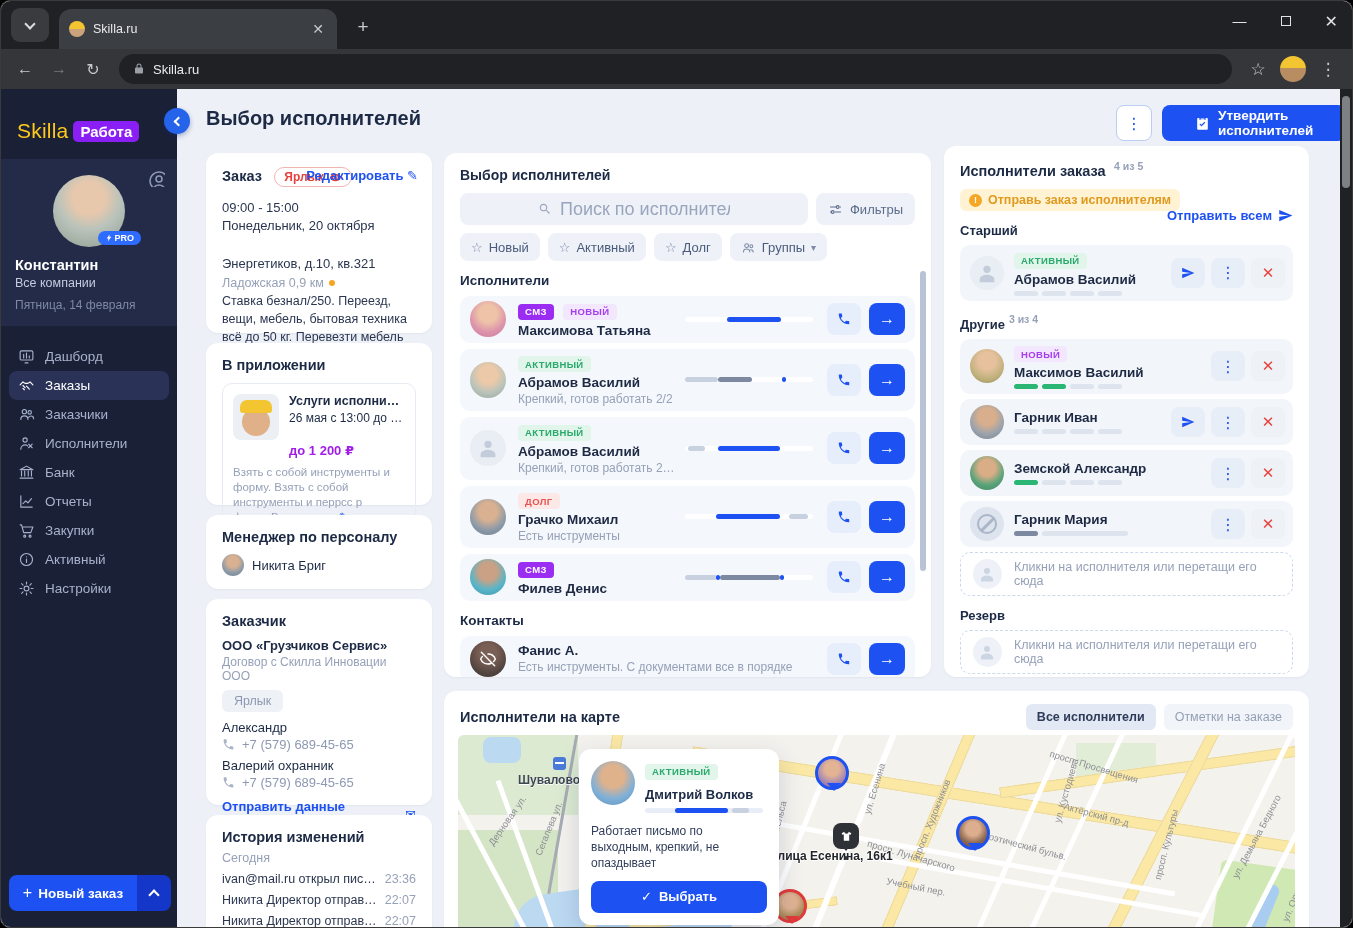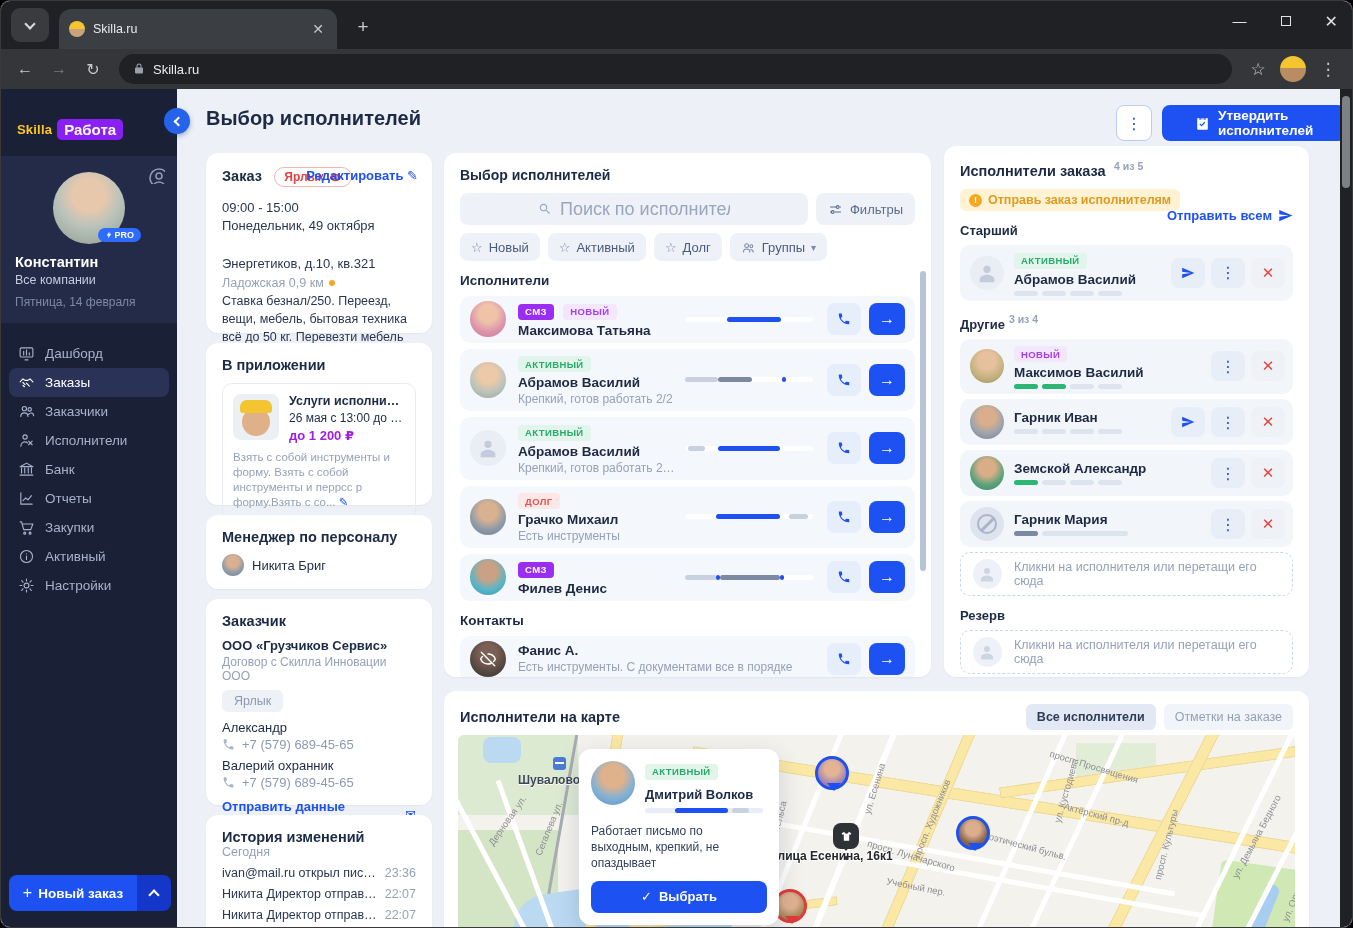--- a/index.html
+++ b/index.html
@@ -30,21 +30,21 @@
   .omni{flex:1;height:30px;background:#202124;border-radius:15px;display:flex;align-items:center;padding:0 14px;gap:8px;margin:0 4px}
   .omni-txt{font-size:13px;color:#e8eaed}
   .tb-av{width:26px;height:26px;border-radius:50%;background:linear-gradient(180deg,#f3c530 46%,#b98d62 46%)}
   
   .app{position:absolute;top:88px;left:0;right:0;bottom:0}
   .pagebar{position:absolute;right:0;top:0;bottom:0;width:12px;background:#202124}
   .pagebar .thumb{position:absolute;top:7px;left:2px;width:8px;height:92px;border-radius:4px;background:#7e8184}
   
   .sidebar{position:absolute;left:0;top:0;bottom:0;width:176px;background:var(--navy);color:#a7b1cb}
   .logo{display:flex;align-items:center;gap:5px;padding:30px 0 12px 16px}
-  .logo-a{font-size:13px;font-weight:700;color:#ffc81a;letter-spacing:.2px}
+  .logo-a{font-size:21px;font-weight:400;color:#ffc81a;letter-spacing:.2px}
   .logo-b{font-size:15px;font-weight:700;color:#fff;background:#8a1ff5;border-radius:5px;padding:2px 7px}
   .pcard{margin:4px 0 10px 0;background:var(--panel);padding:12px 14px 14px 14px;position:relative}
   .pcard .acct{position:absolute;right:12px;top:10px;color:#8e99b4}
   .pav-wrap{width:72px;height:72px;margin:4px auto 10px auto;position:relative}
   .pav{width:72px;height:72px;border-radius:50%;background:radial-gradient(circle at 50% 32%,#e8c8ac 26%,#b9c3bb 52%,#8e9b90)}
   .pro{position:absolute;right:-16px;bottom:2px;background:#2e6bff;color:#fff;font-size:9px;font-weight:800;border-radius:9px;padding:2px 7px;display:flex;align-items:center;gap:1px}
   .pname{font-size:14.5px;font-weight:700;color:#fff}
   .pcompany{font-size:12.5px;color:#c3ccdf;margin-top:3px}
   .pdate{font-size:12px;color:#7e89a5;margin-top:8px}
   .nav{padding:6px 8px}
@@ -413,35 +413,35 @@
         <div class="scard" style="height:180px">
           <span class="ctitle">Заказ</span>
           <span class="risk">
               <span>Ярлык</span>
               <svg class="ic" style="width:13px;height:13px">
                 <use href="#i-eye"></use>
               </svg>
             </span>
           <span class="editlink"><span>Редактировать</span> <span>✎</span></span>
           <div class="l13" style="margin-top:12px">09:00 - 15:00</div>
-          <div class="l13">Понедельник, 49 октября</div>
+          <div class="l13">Понедельник, 20 октября</div>
           <div class="l13" style="margin-top:20px">Энергетиков, д.10, кв.321</div>
           <div class="lgray" style="margin-top:3px"><span>Ладожская 0,9 км</span><span class="dot-or"></span></div>
           <div class="l13" style="margin-top:2px;font-size:12.5px">Ставка безнал/250. Переезд, вещи, мебель, бытовая техника всё до 50 кг. Перевезти мебель на склад...</div>
         </div>
 
         <div class="scard" style="height:162px">
           <div class="ctitle">В приложении</div>
           <div class="inapp">
             <div style="display:flex;gap:10px">
               <div class="mascot"></div>
               <div style="min-width:0">
                 <div style="font-size:12.5px;font-weight:700" class="ell">Услуги исполнителей</div>
                 <div style="font-size:12px;margin-top:3px" class="ell">26 мая с 13:00 до 23:00</div>
-                <div class="price" style="margin-top:3px">до 1 200 ₽</div>
+                <div class="price" style="margin-top:18px">до 1 200 ₽</div>
               </div>
             </div>
             <div class="lgray" style="margin-top:7px;font-size:11.5px;line-height:15px"><span>Взять с собой инструменты и форму. Взять с собой инструменты и перрсс р форму.Взять с со...</span> <span style="color:var(--blue)">✎</span></div>
           </div>
         </div>
 
         <div class="scard" style="height:74px">
           <div class="ctitle">Менеджер по персоналу</div>
           <div style="display:flex;align-items:center;gap:8px;margin-top:9px">
             <div class="av p3" style="width:22px;height:22px;margin:0"></div>
@@ -469,21 +469,21 @@
               <span>+7 (579) 689-45-65</span>
             </div>
           <div class="bluelink" style="margin-top:9px">
               <span>Отправить данные заказчику</span>
               <span>✉</span>
             </div>
         </div>
 
         <div class="scard" style="height:126px">
           <div class="ctitle">История изменений</div>
-          <div class="lgray" style="">Сегодня</div>
+          <div class="lgray" style="margin-top:6px">Сегодня</div>
           <div class="hrow">
               <span class="ell">ivan@mail.ru открыл письмо</span>
               <span class="htime">23:36</span>
             </div>
           <div class="hrow">
               <span class="ell">Никита Директор отправил e-mail i...</span>
               <span class="htime">22:07</span>
             </div>
           <div class="hrow">
               <span class="ell">Никита Директор отправил e-mail i...</span>

